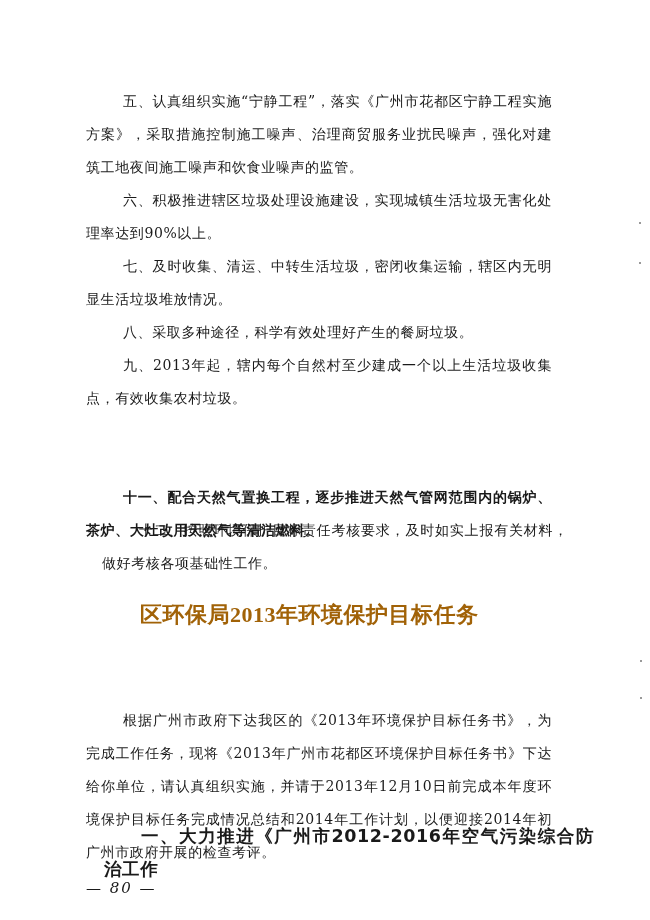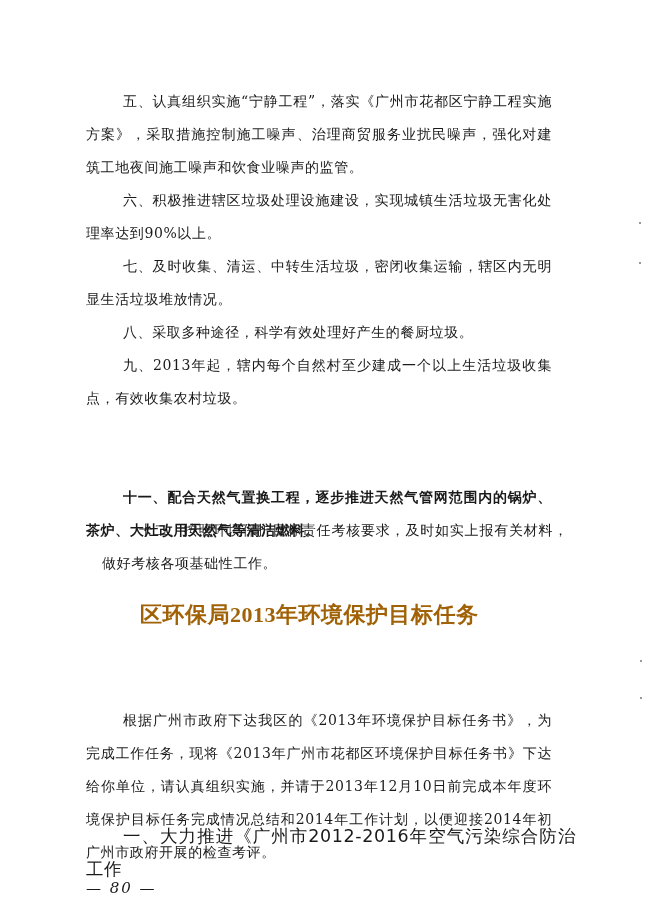--- a/index.html
+++ b/index.html
@@ -11,21 +11,21 @@
   .para {
     position: absolute; left: 86px; width: 466px;
     font-size: 14px; line-height: 33px; letter-spacing: 0.6px;
     text-indent: 37px; margin: 0; text-align: justify;
   }
   .heading {
     position: absolute; left: 140px; top: 600px;
     font-family: Liberation Serif, serif;
     font-size: 22px; font-weight: bold; letter-spacing: 0.5px; margin: 0; color: #a16207;
   }
-  .para.bold { font-family: "DejaVu Sans", "Liberation Sans", sans-serif; font-weight: normal; font-size: 17.5px; }
+  .para.bold { font-family: "DejaVu Sans", "Liberation Sans", sans-serif; font-weight: bold; font-size: 17.5px; margin-left: 18px; }
   .page-number {
     position: absolute; left: 86px; top: 879px; font-size: 15px; letter-spacing: 2px; font-style: italic;
   }
   .speck { position: absolute; width: 2px; height: 2px; background: #777; border-radius: 1px; }
 </style>
 </head>
 <body>
 
 <div class="page">
   <p class="para" style="top:85px;">五、认真组织实施“宁静工程”，落实《广州市花都区宁静工程实施方案》，采取措施控制施工噪声、治理商贸服务业扰民噪声，强化对建筑工地夜间施工噪声和饮食业噪声的监管。</p>

